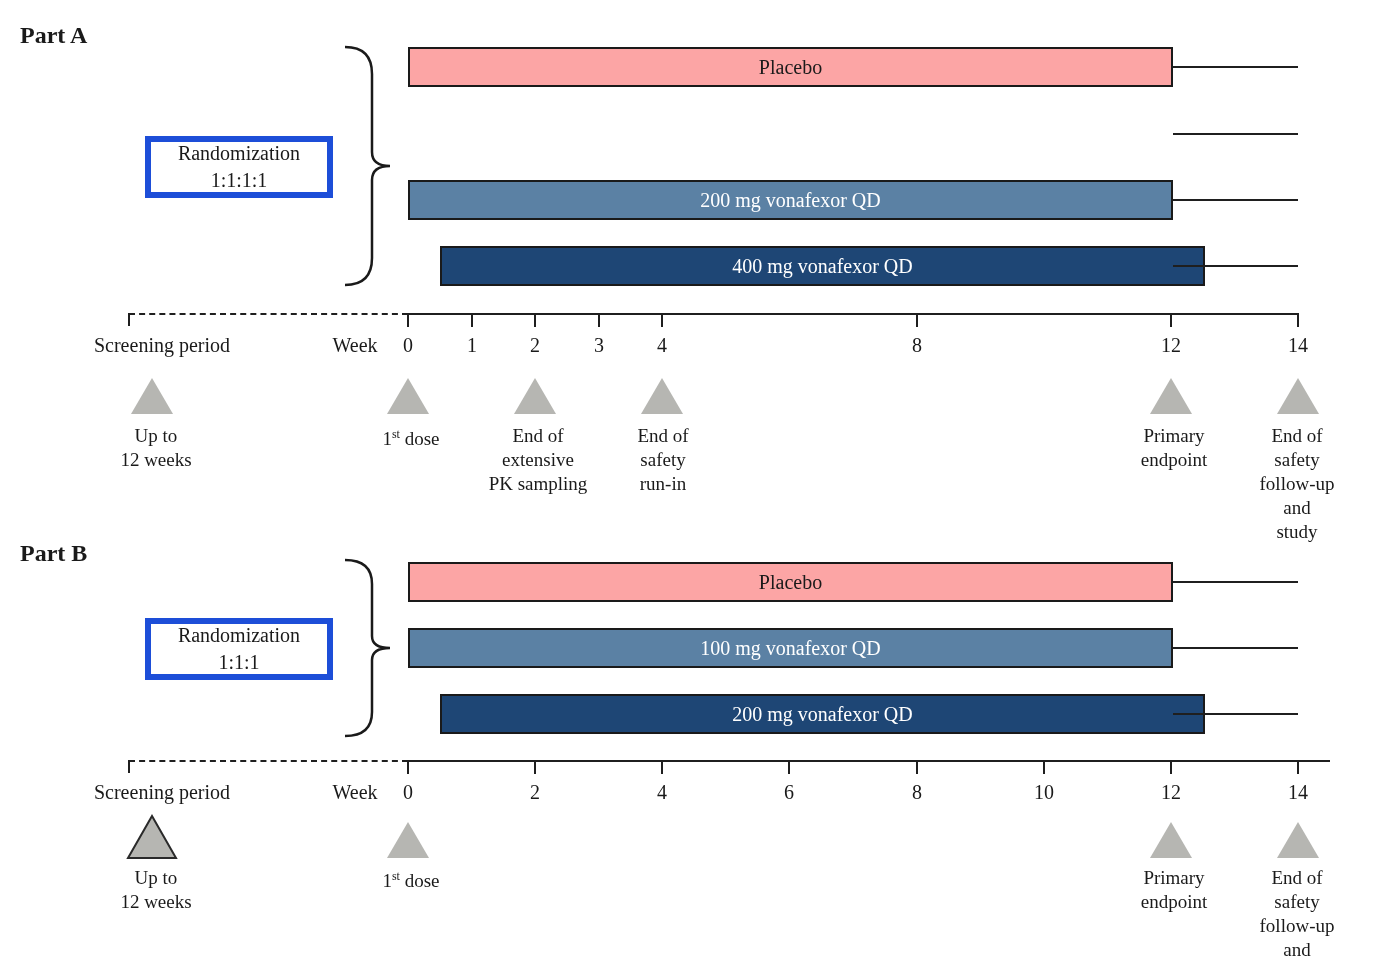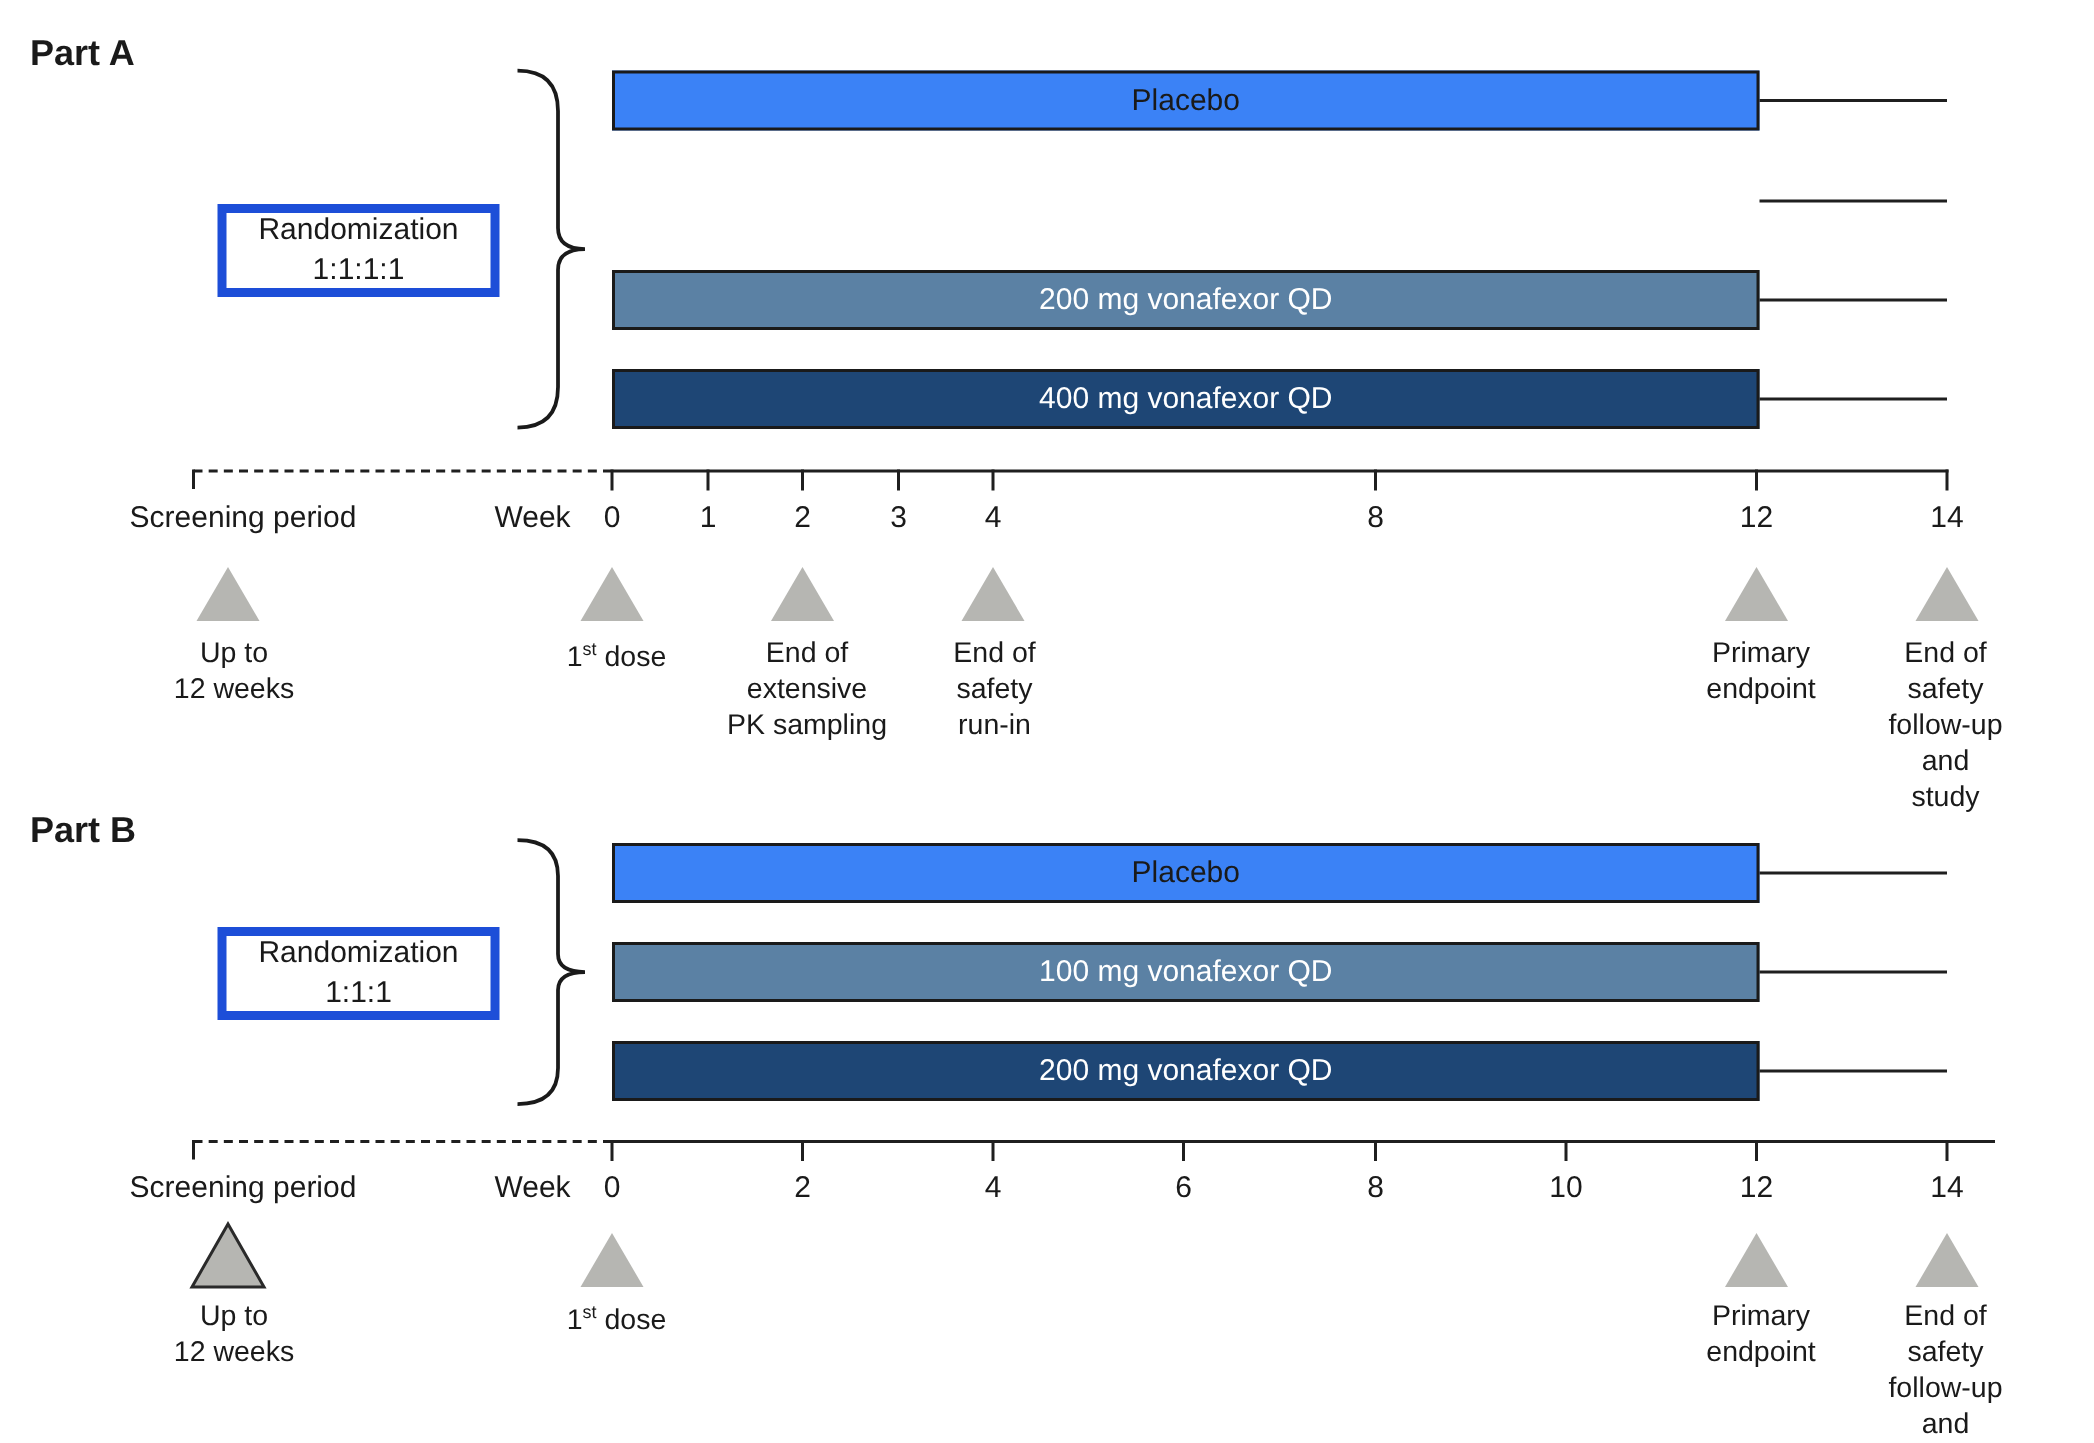--- a/index.html
+++ b/index.html
@@ -1,35 +1,35 @@
 <!DOCTYPE html>
 <html><head>
 <meta charset="utf-8">
 <style>
   html,body{margin:0;padding:0;background:#ffffff;}
   .stage{
     position:relative;width:1396px;height:962px;background:#ffffff;
-    font-family:Liberation Sans, sans-serif;color:#1a1a1a;
+    font-family:Liberation Serif, serif;color:#1a1a1a;
     overflow:hidden;
   }
   .part-title{position:absolute;font-size:24px;font-weight:bold;margin:0;white-space:nowrap;}
   .rand-box{
     position:absolute;border:6px solid #1d4ed8;background:#ffffff;
     display:flex;flex-direction:column;align-items:center;justify-content:center;
     font-size:20px;line-height:27px;text-align:center;box-sizing:border-box;
   }
   .bar{
     position:absolute;left:408px;width:765px;height:40px;box-sizing:border-box;
     border:2px solid #1a1a1a;display:flex;align-items:center;justify-content:center;
     font-size:20px;white-space:nowrap;
   }
-  .bar-placebo{background:#3b82f6;color:#1a1a1a;}
+  .bar-placebo{background:#fca5a5;color:#1a1a1a;}
   .bar-light  {background:#7aa6cd;color:#1a1a1a;}
   .bar-medium {background:#5b81a4;color:#ffffff;}
-  .bar-dark   {background:#1e4675;color:#ffffff;}
+  .bar-dark   {background:#1e4675;color:#ffffff;margin-left:32px;}
   .ext-line{position:absolute;left:1173px;width:125px;height:2px;background:#1f1f1f;}
   .dash-line{position:absolute;left:129px;width:279px;height:0;border-top:2px dashed #1f1f1f;}
   .axis-line{position:absolute;left:408px;height:2px;background:#1f1f1f;}
   .tick{position:absolute;width:2px;height:14px;background:#1f1f1f;}
   .axis-label{
     position:absolute;transform:translateX(-50%);font-size:20px;white-space:nowrap;
   }
   .tri{
     position:absolute;width:0;height:0;transform:translateX(-50%);
     border-left:21px solid transparent;border-right:21px solid transparent;

